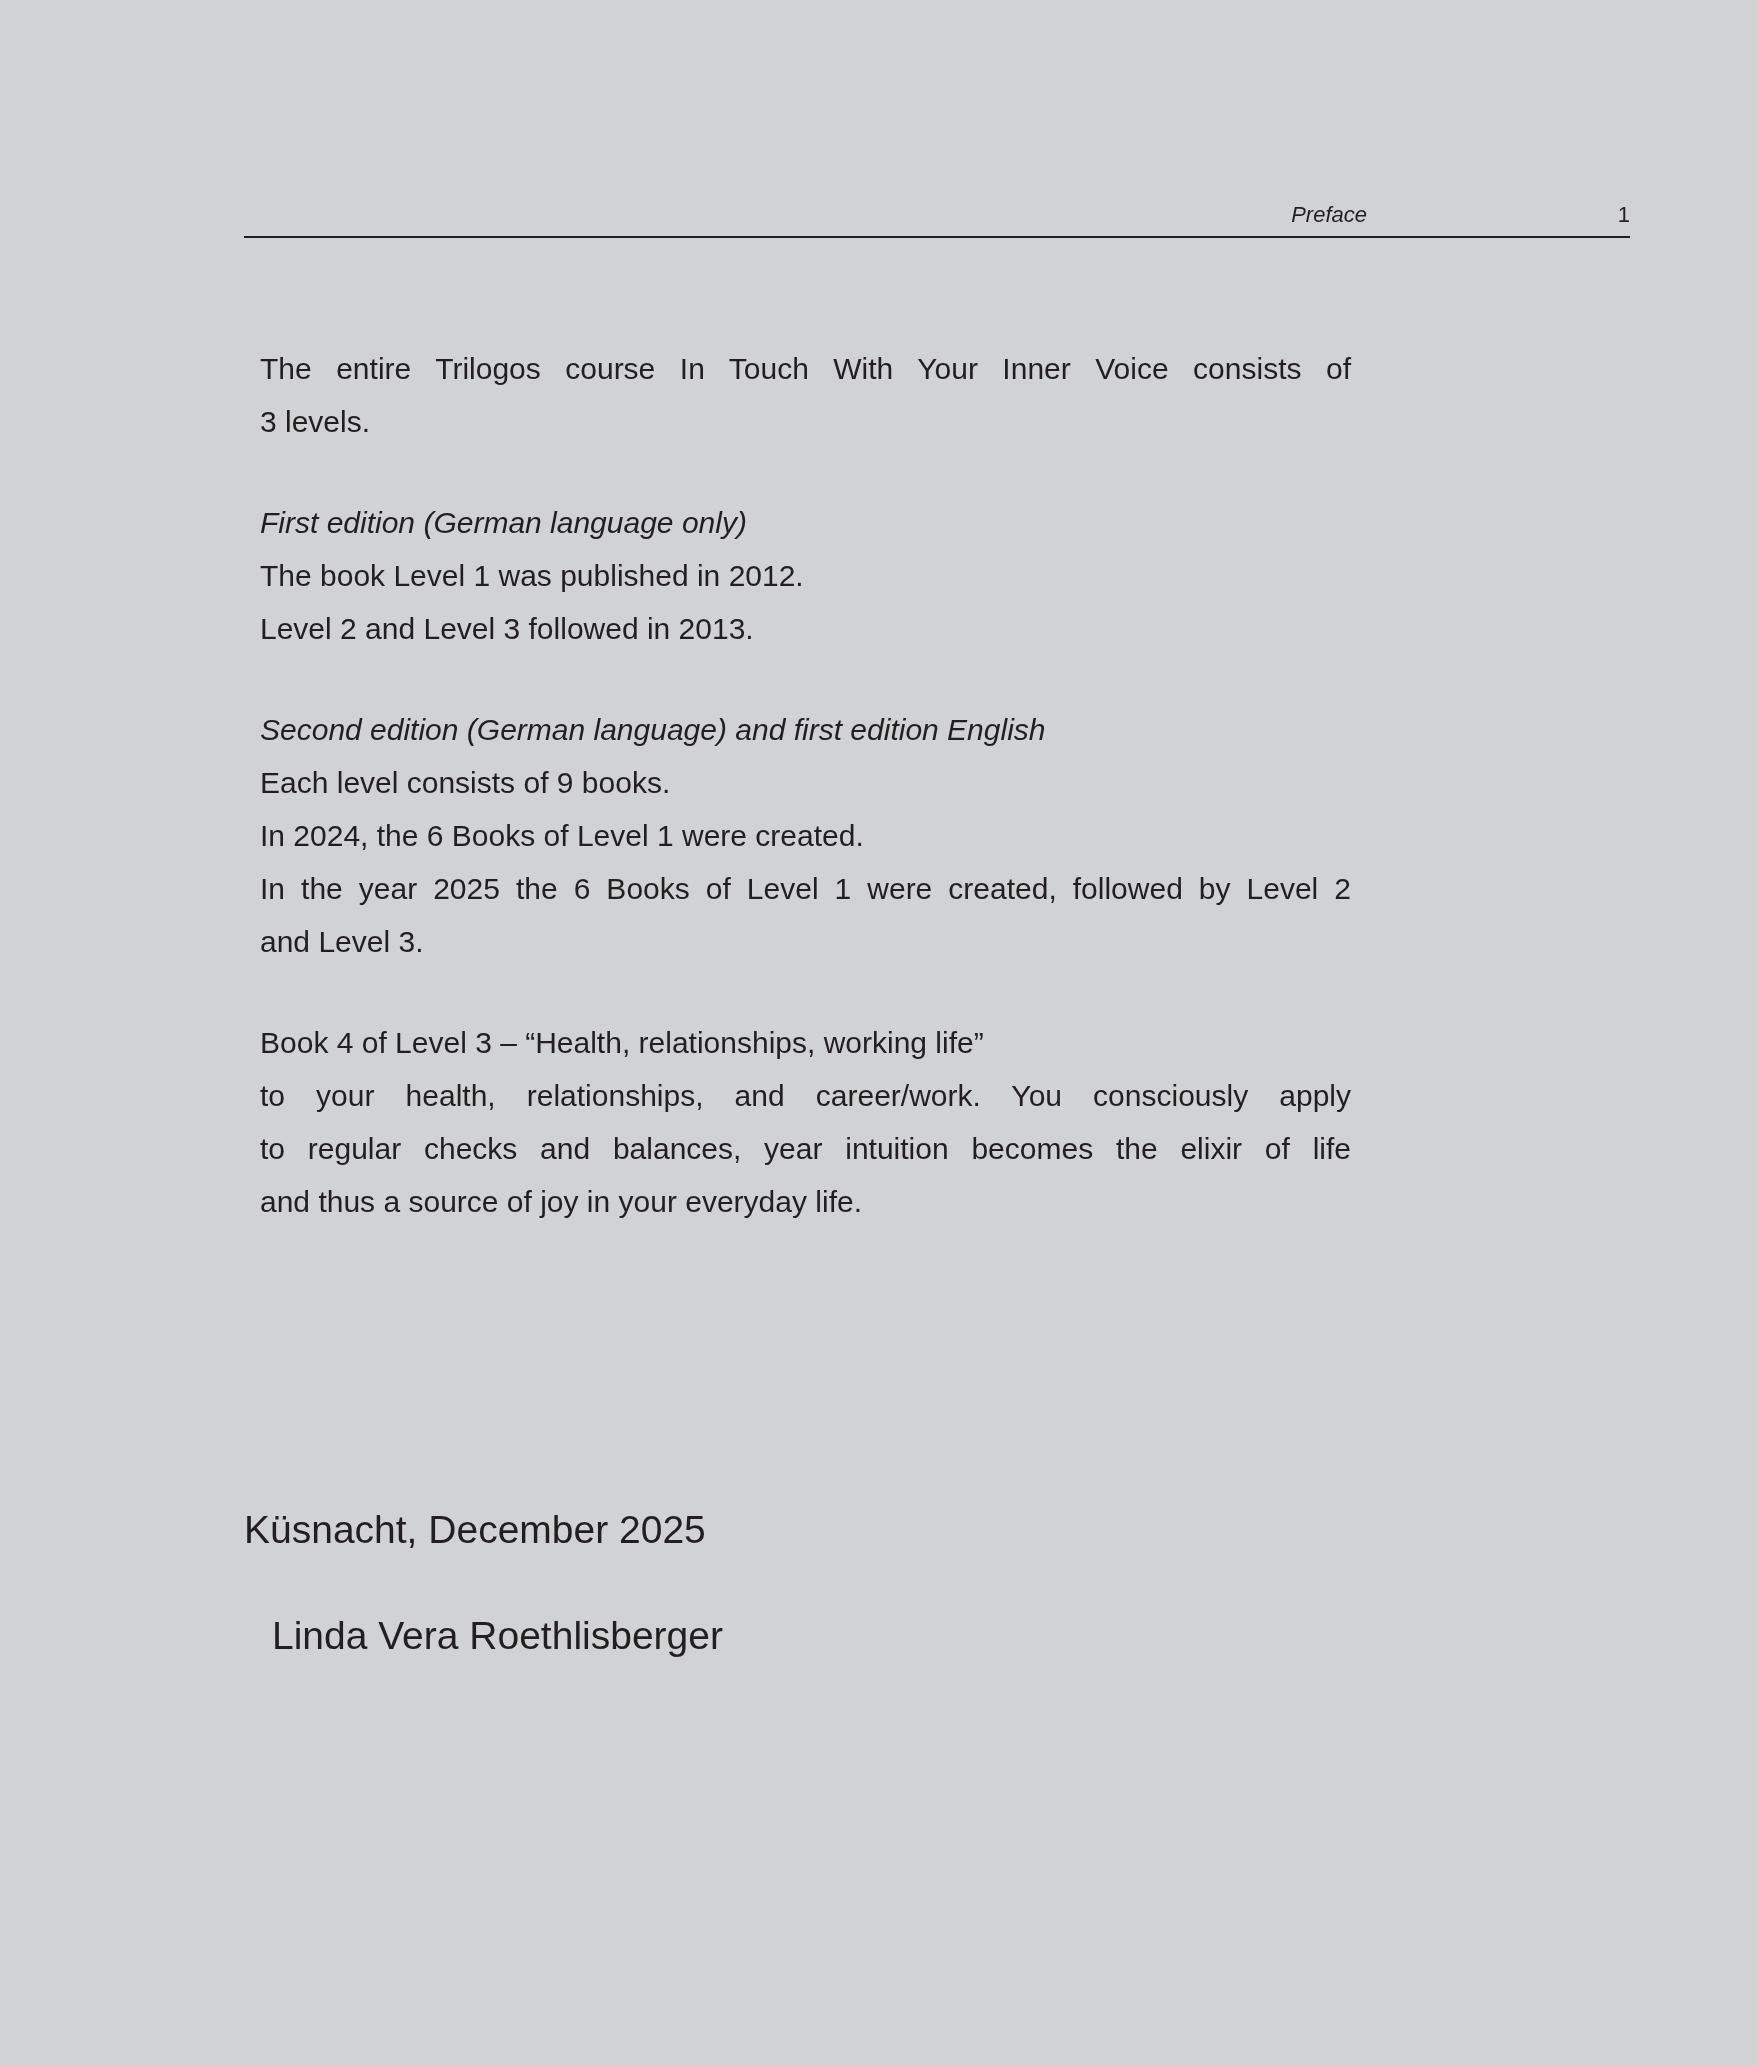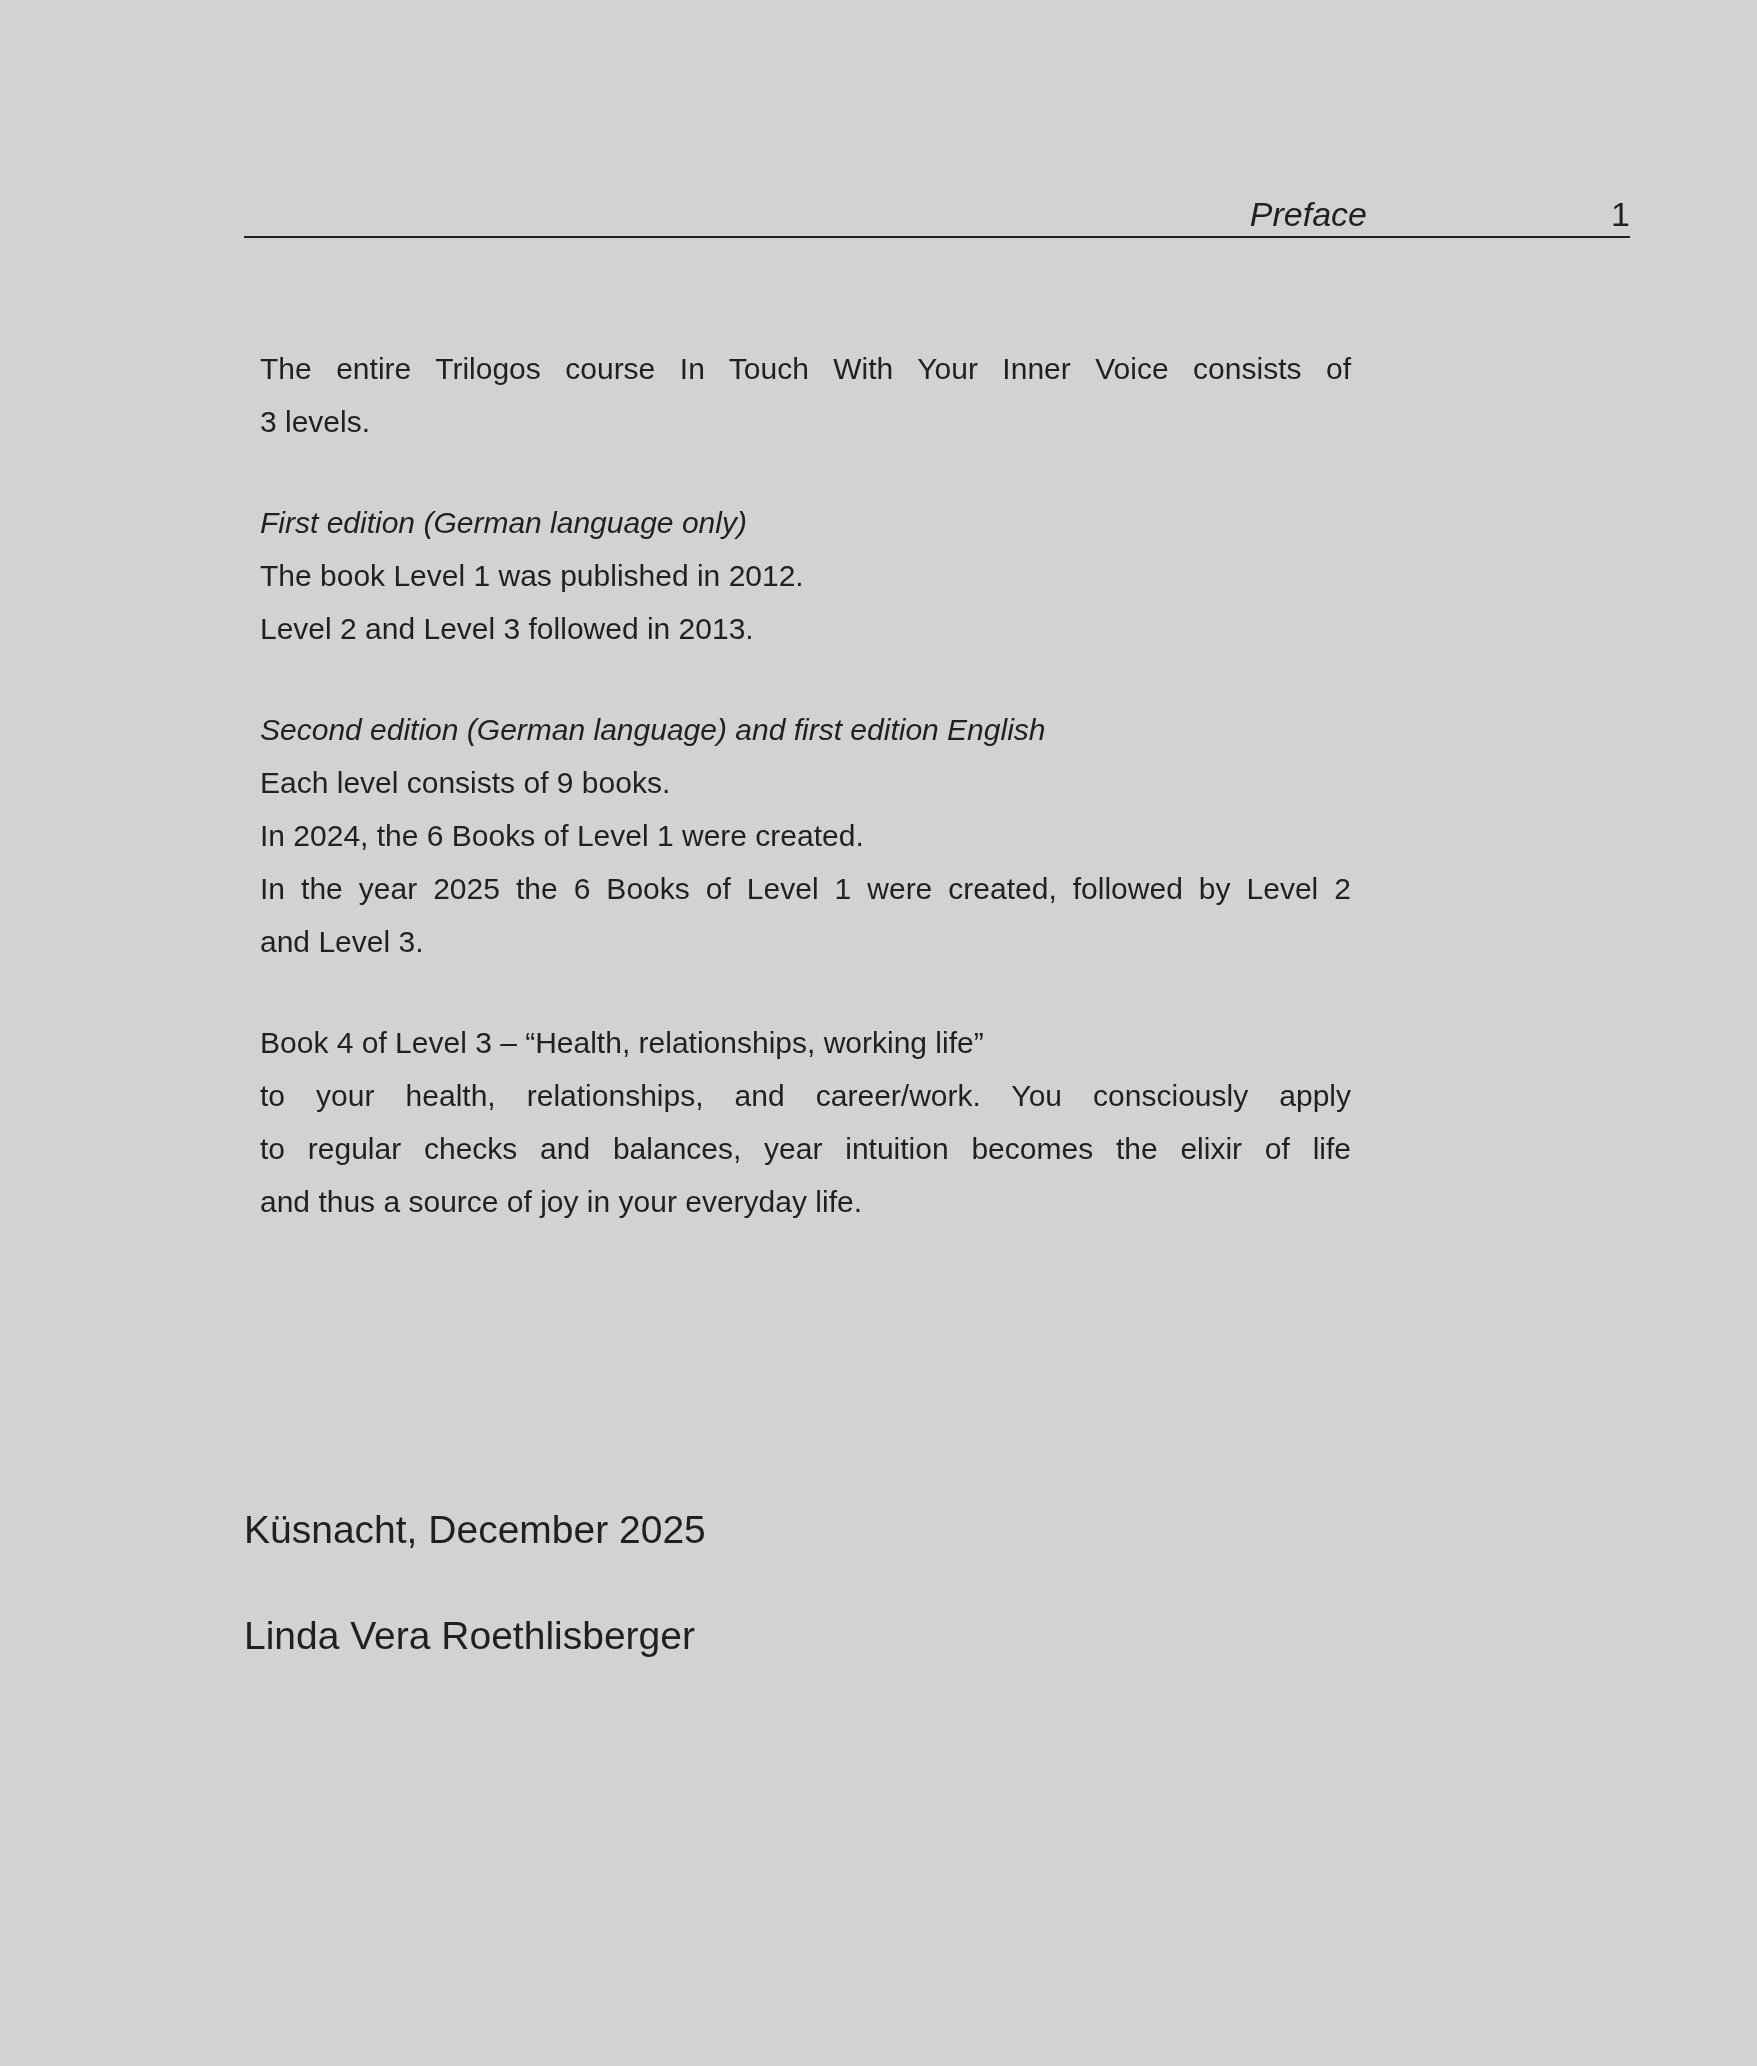--- a/index.html
+++ b/index.html
@@ -18,21 +18,21 @@
     font-family: "Liberation Sans", sans-serif;
     color: #231f20;
   }
   .header-row {
     position: absolute;
     top: 197px;
     left: 244px;
     width: 1386px;
     height: 35px;
     line-height: 35px;
-    font-size: 34px;
+    font-size: 22px;
   }
   .chapter-title {
     position: absolute;
     right: 263px;
     font-style: italic;
     white-space: nowrap;
   }
   .page-number {
     position: absolute;
     right: 0;
@@ -64,21 +64,21 @@
   }
   .line.i { font-style: italic; }
   .signoff {
     position: absolute;
     top: 1503px;
     left: 244px;
     width: 1123px;
     font-size: 39px;
     line-height: 53px;
   }
-  .signoff .author-line { margin-top: 53px; }
+  .signoff .author-line { margin-top: 53px; margin-left: 28px; }
 </style>
 </head>
 <body>
 
 <div class="page">
 
   <div class="header-row">
     <span class="chapter-title">Preface</span>
     <span class="page-number">1</span>
   </div>

